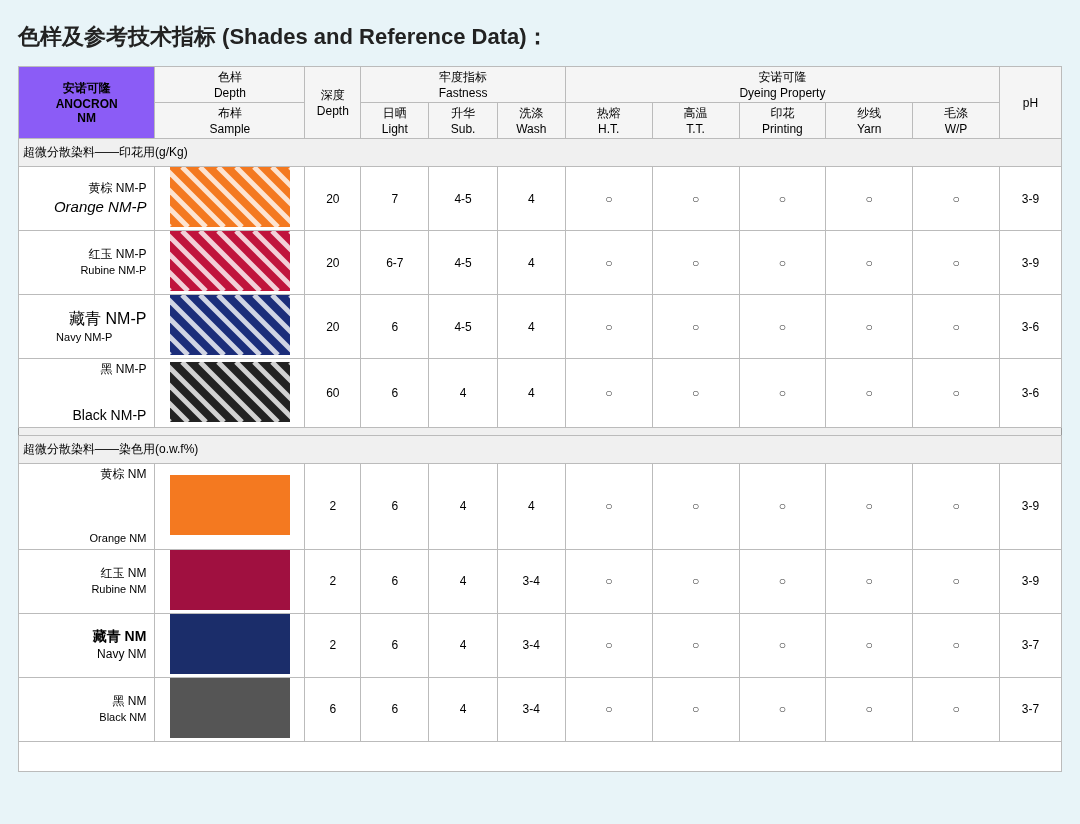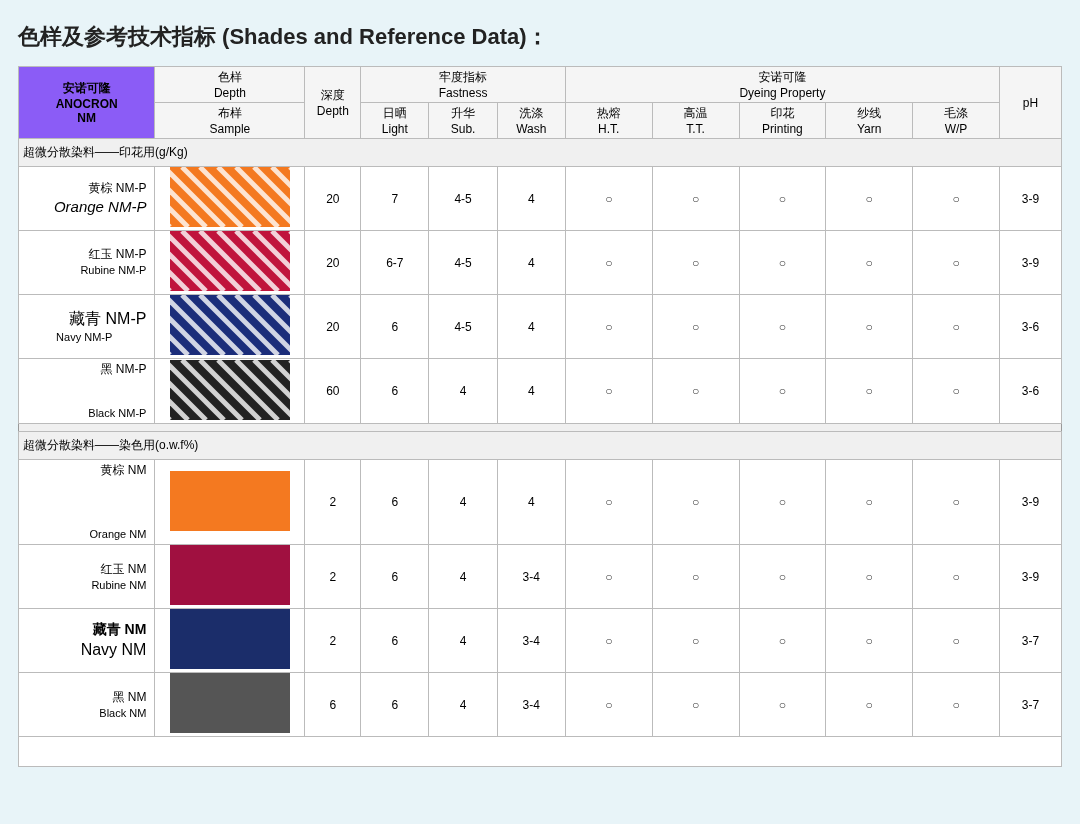--- a/index.html
+++ b/index.html
@@ -244,21 +244,21 @@
           <td class="circle-indicator">○</td>
           <td class="circle-indicator">○</td>
           <td class="circle-indicator">○</td>
           <td class="circle-indicator">○</td>
           <td class="circle-indicator">○</td>
           <td>3-6</td>
         </tr>
         <tr>
           <td class="name-cell">
             <div style="font-size:12px;">黑 NM-P</div>
-            <div style="font-size:11px;margin-top:28px;">Black NM-P</div>
+            <div style="font-size:14px;margin-top:28px;">Black NM-P</div>
           </td>
           <td style="padding: 0px; width: 120px;"><svg width="120" height="60" xmlns="http://www.w3.org/2000/svg">
     <rect width="120" height="60" fill="#222"></rect>
     <line x1="-60" y1="0" x2="0" y2="60" stroke="white" stroke-width="5" stroke-opacity="0.8"></line>
               <line x1="-42" y1="0" x2="18" y2="60" stroke="white" stroke-width="5" stroke-opacity="0.8"></line>
               <line x1="-24" y1="0" x2="36" y2="60" stroke="white" stroke-width="5" stroke-opacity="0.8"></line>
               <line x1="-6" y1="0" x2="54" y2="60" stroke="white" stroke-width="5" stroke-opacity="0.8"></line>
               <line x1="12" y1="0" x2="72" y2="60" stroke="white" stroke-width="5" stroke-opacity="0.8"></line>
               <line x1="30" y1="0" x2="90" y2="60" stroke="white" stroke-width="5" stroke-opacity="0.8"></line>
               <line x1="48" y1="0" x2="108" y2="60" stroke="white" stroke-width="5" stroke-opacity="0.8"></line>
@@ -321,21 +321,21 @@
           <td class="circle-indicator">○</td>
           <td class="circle-indicator">○</td>
           <td class="circle-indicator">○</td>
           <td class="circle-indicator">○</td>
           <td class="circle-indicator">○</td>
           <td>3-9</td>
         </tr>
         <tr>
           <td class="name-cell">
             <div style="font-size:14px;font-weight:bold;">藏青 NM</div>
-            <div style="font-size:16px;">Navy NM</div>
+            <div style="font-size:12px;">Navy NM</div>
           </td>
           <td style="padding: 0px; width: 120px;"><svg width="120" height="60" xmlns="http://www.w3.org/2000/svg">
       <rect width="120" height="60" fill="#1B2D6A"></rect>
     </svg></td>
           <td>2</td>
           <td>6</td>
           <td>4</td>
           <td>3-4</td>
           <td class="circle-indicator">○</td>
           <td class="circle-indicator">○</td>

